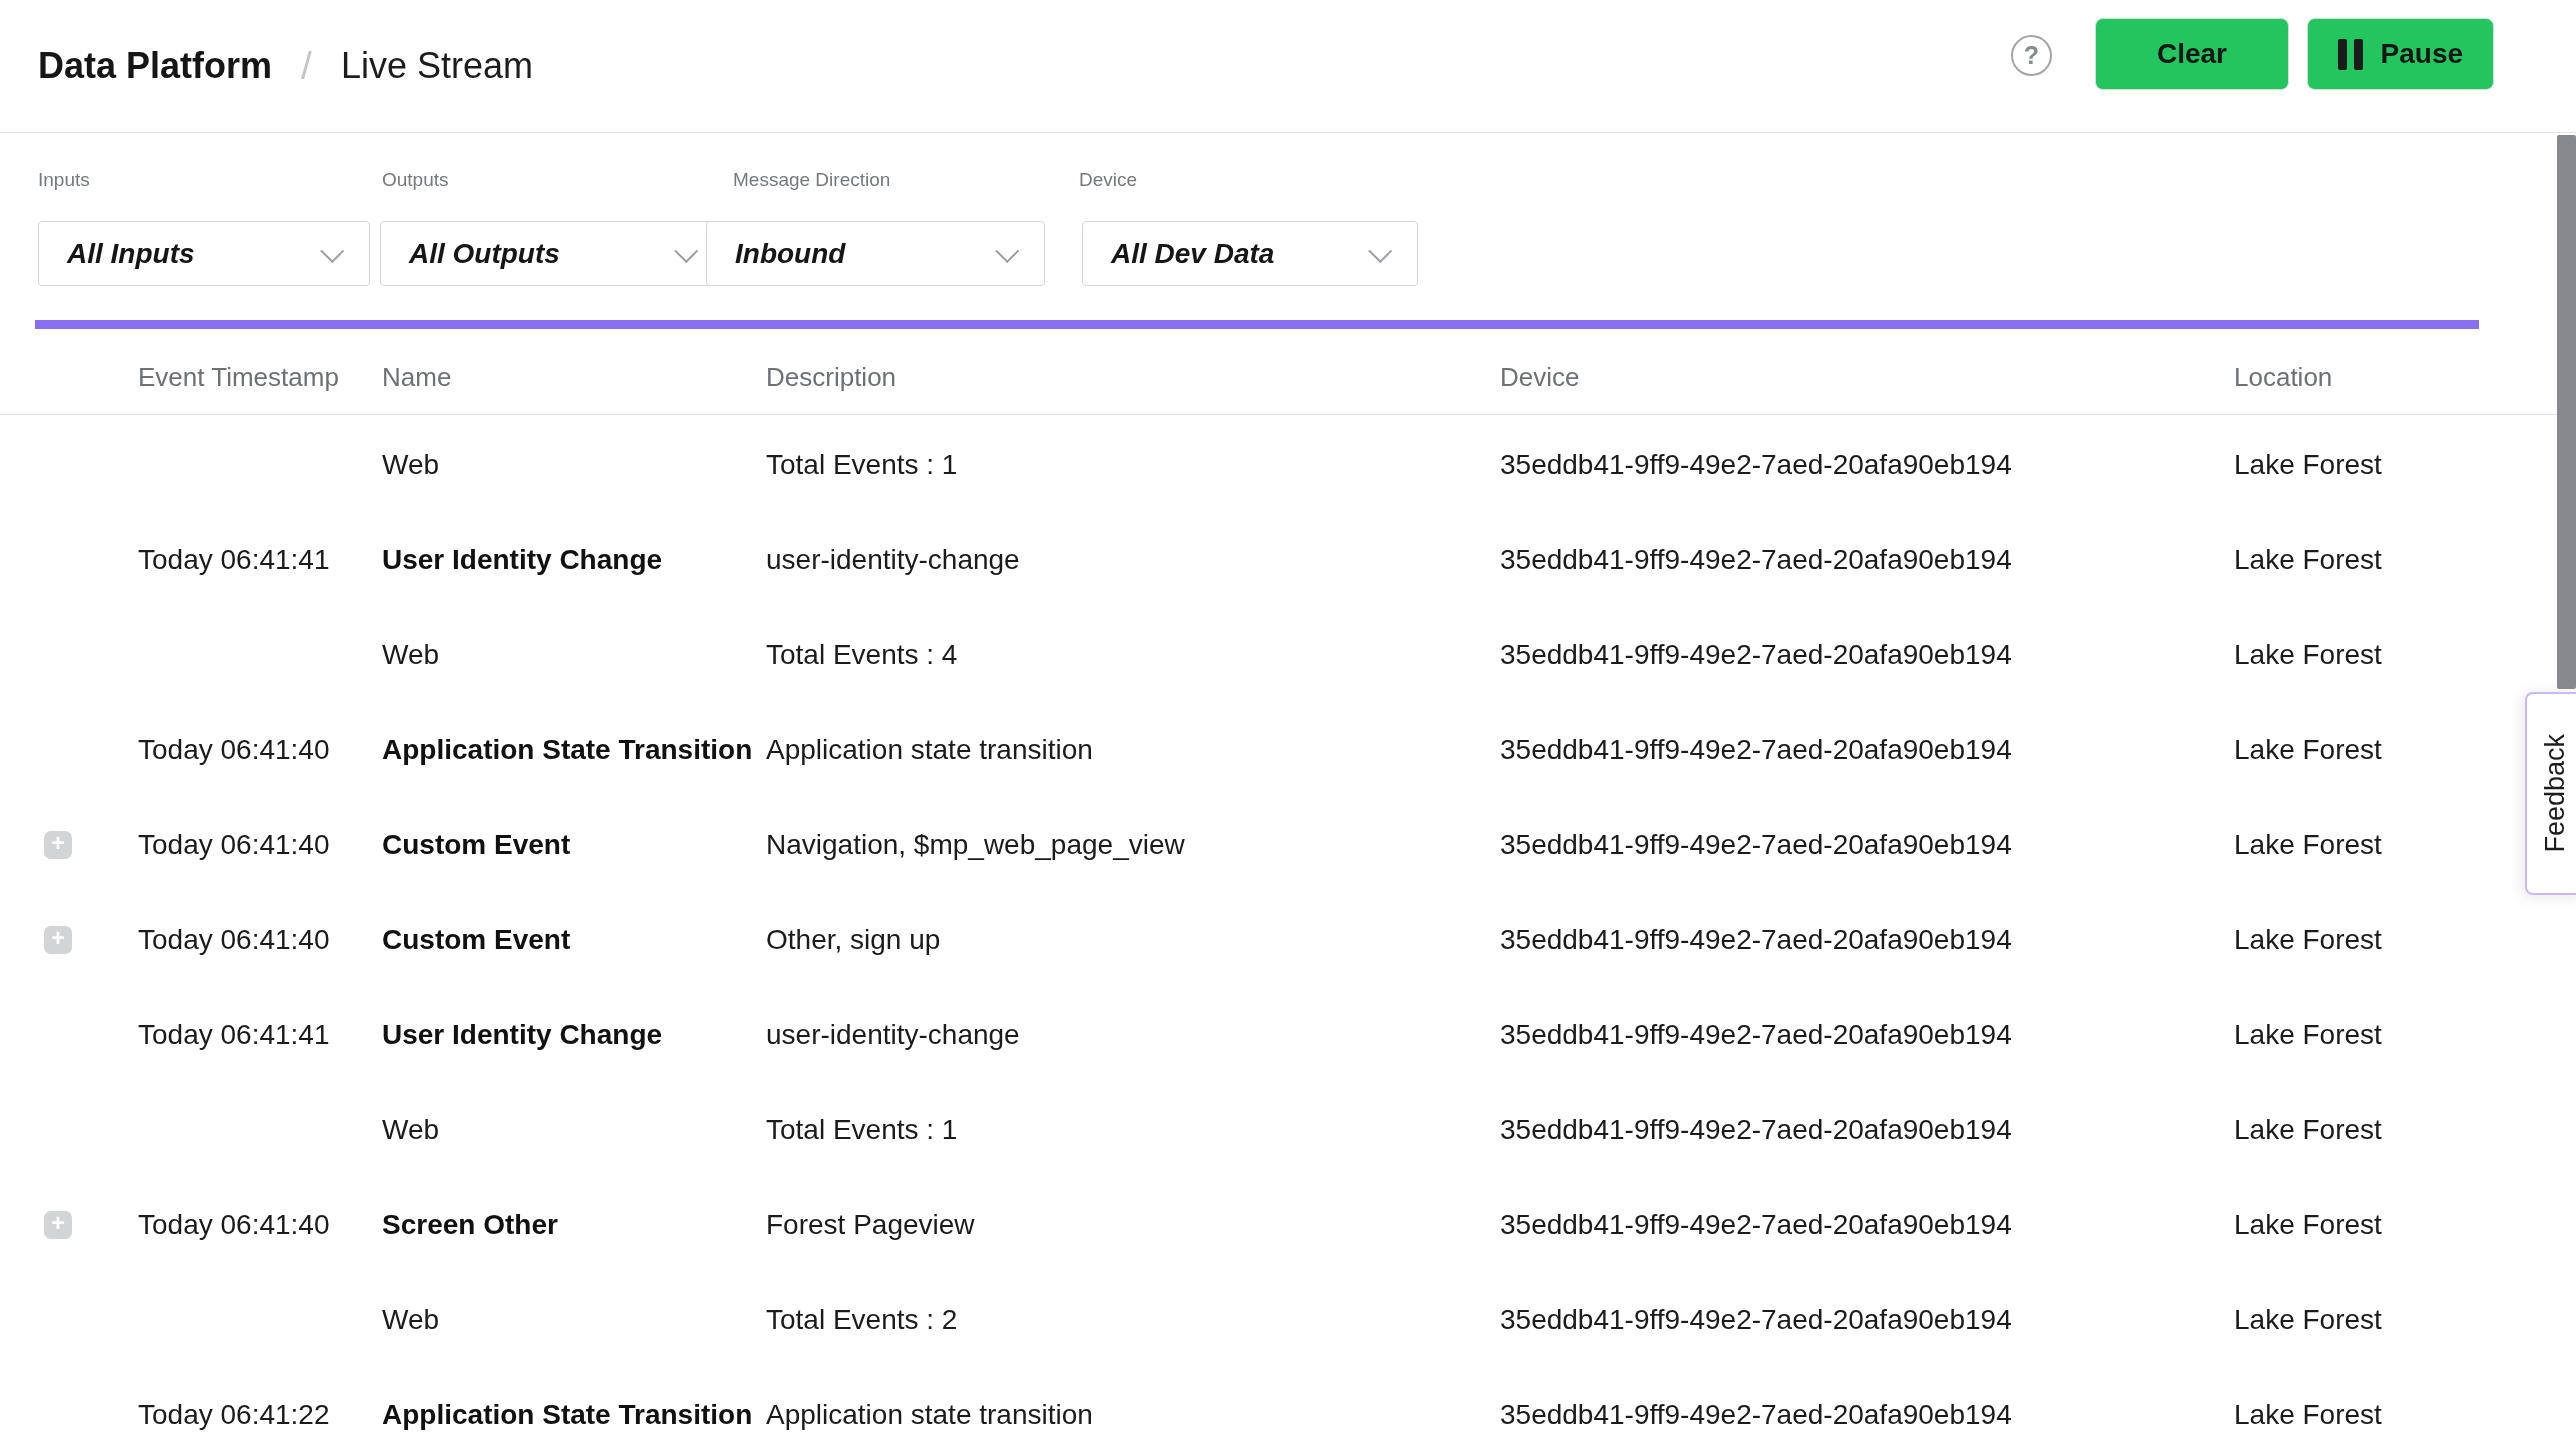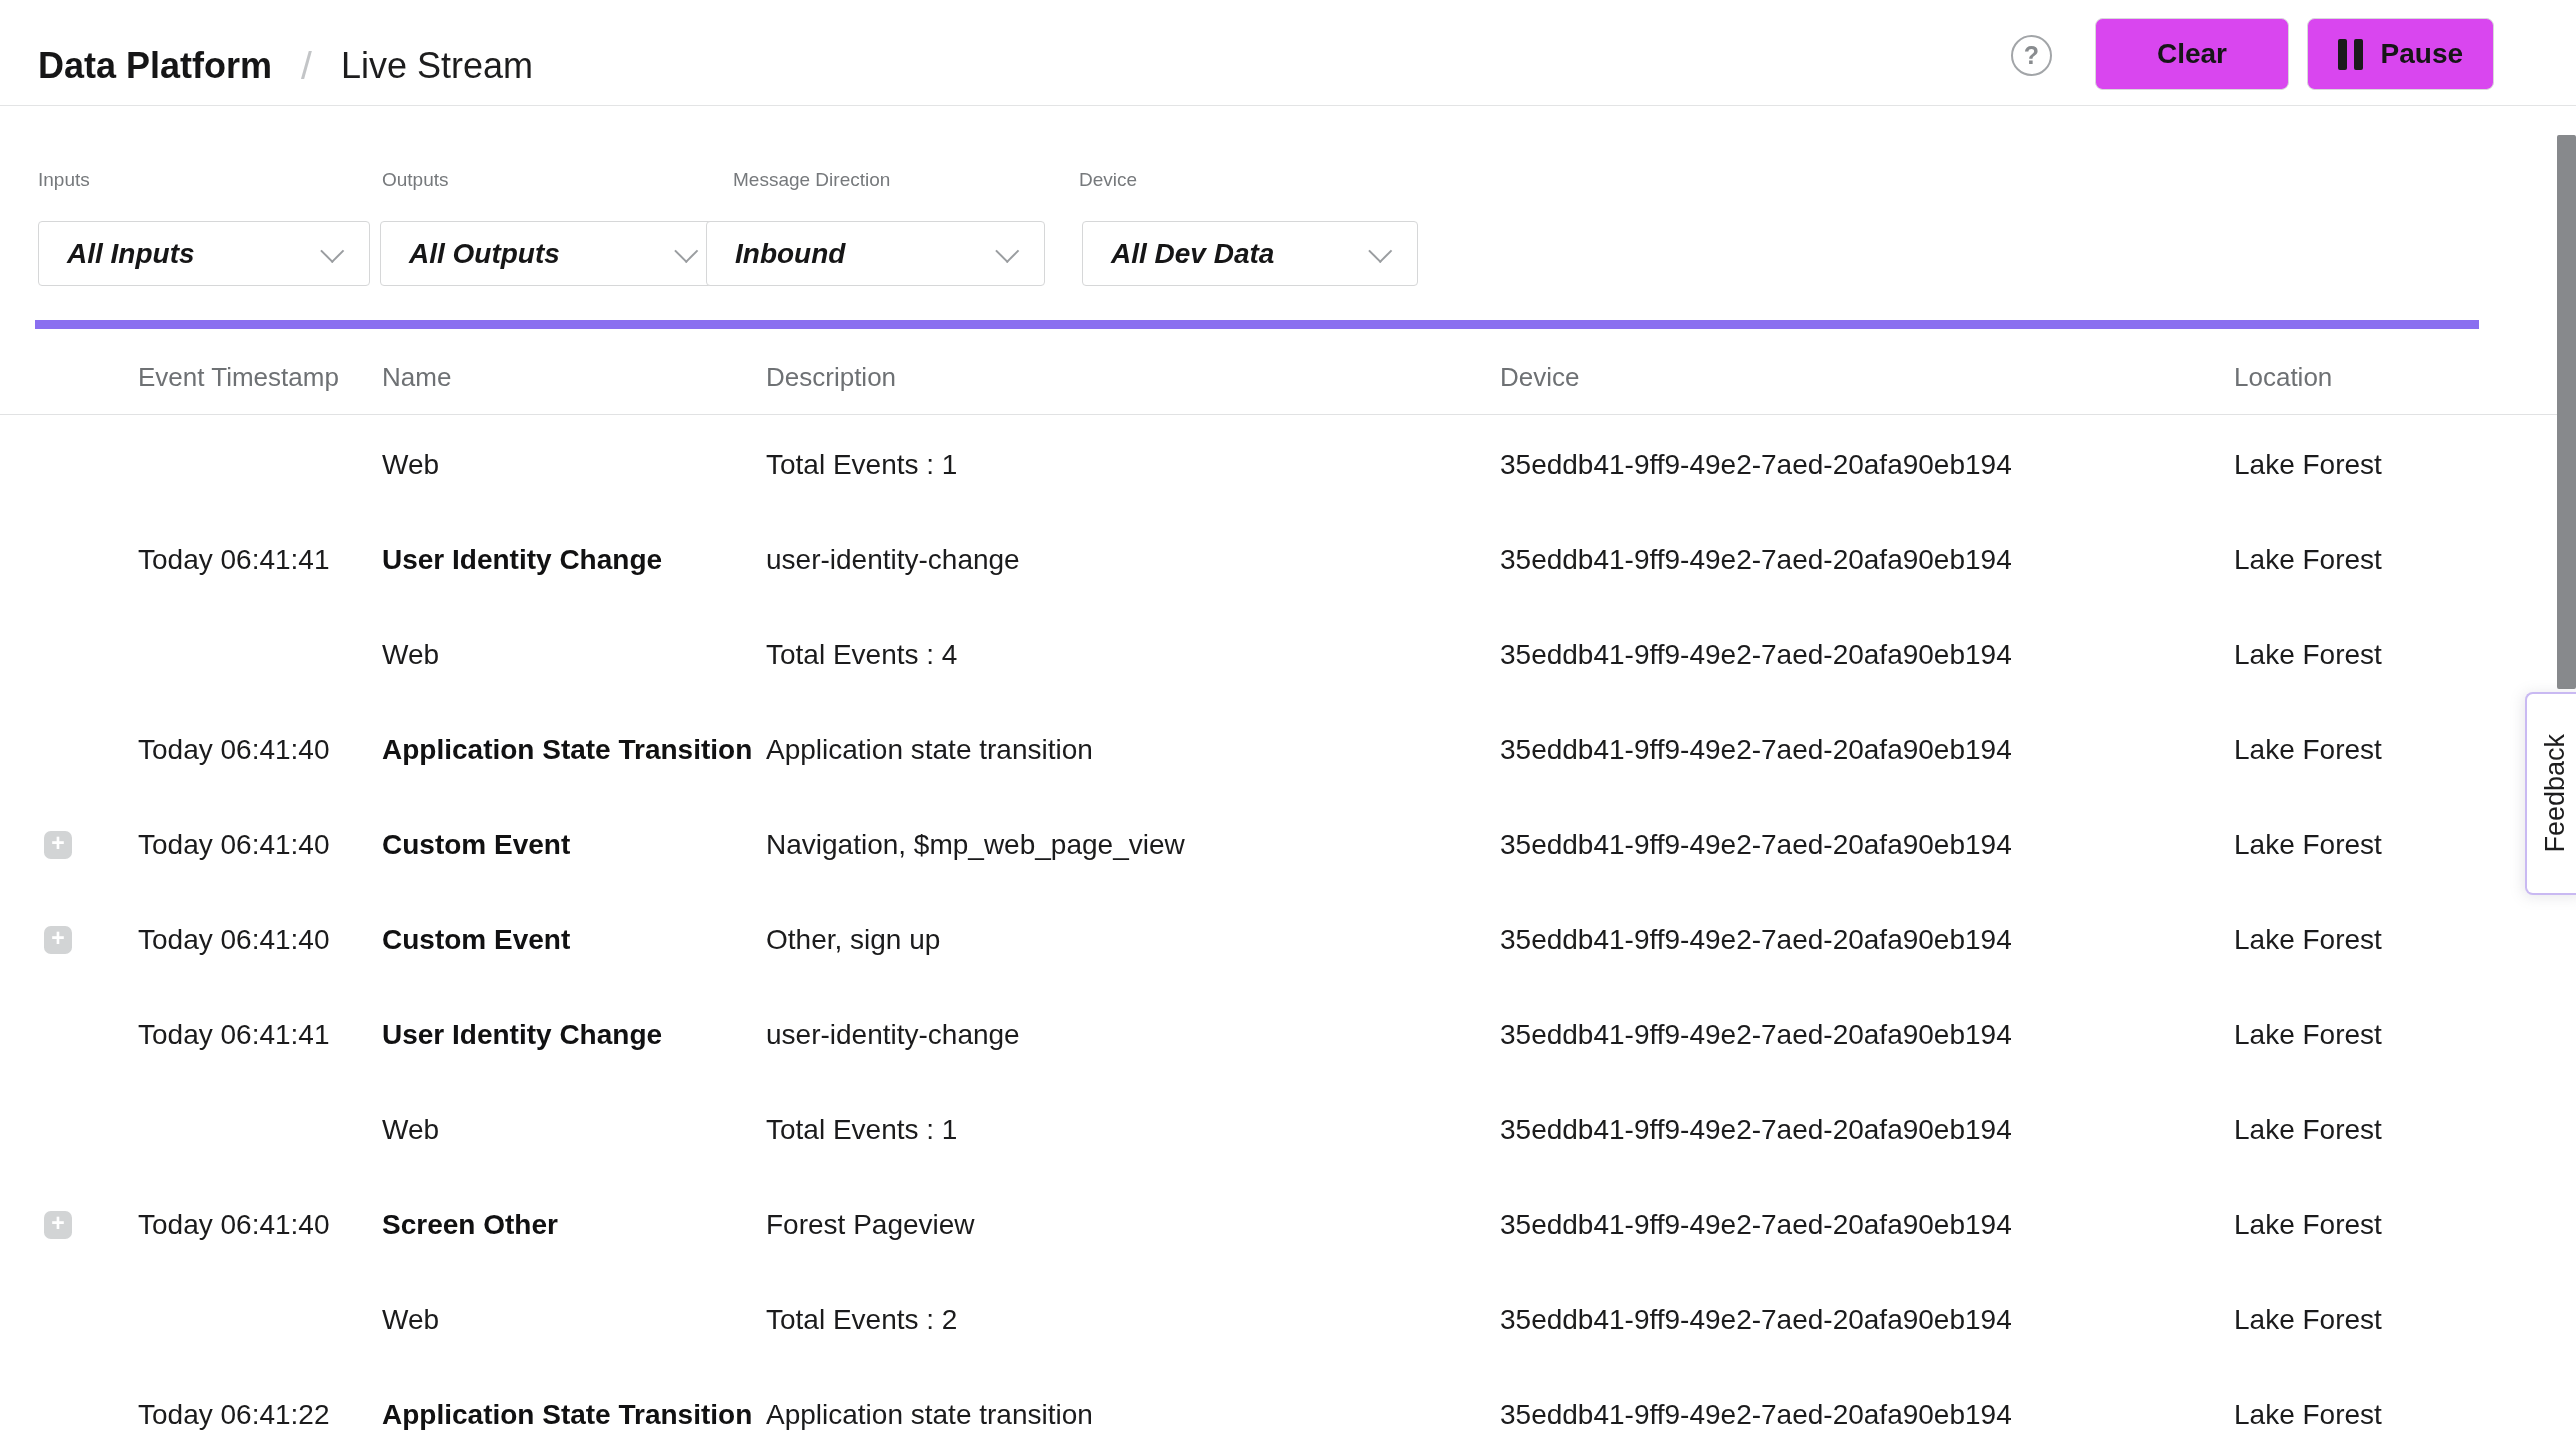--- a/index.html
+++ b/index.html
@@ -1,30 +1,30 @@
 <!DOCTYPE html>
 <html><head>
 <meta charset="utf-8">
 <style>
   * { margin:0; padding:0; box-sizing:border-box; }
   html,body { width:2576px; height:1442px; overflow:hidden; background:#fff;
     font-family:"Liberation Sans","DejaVu Sans",sans-serif; color:#1b1b1c; }
 
   
-  .topbar { position:absolute; left:0; top:0; width:2576px; height:106px;
+  .topbar { position:absolute; left:0; top:0; width:2576px; height:133px;
     border-bottom:1.9px solid #e3e4e5; background:#fff; }
   .breadcrumb { position:absolute; left:38px; top:0; height:131px; display:flex; align-items:center;
     font-size:36px; }
   .crumb-root { font-weight:700; color:#161617; }
   .crumb-sep { color:#c3c5c7; font-weight:300; margin:0 29px; font-size:39px; }
   .crumb-current { font-weight:400; color:#1d1d1e; }
   .help-icon { position:absolute; left:2011px; top:35px; width:41px; height:41px;
     border:2.9px solid #a2a5a8; border-radius:50%; color:#898c8f; font-size:25px; font-weight:700;
     display:flex; align-items:center; justify-content:center; }
-  .btn { position:absolute; top:18.4px; height:72px; background:#d946ef; border:1.9px solid #d8d9da;
+  .btn { position:absolute; top:18.4px; height:72px; background:#22c55e; border:1.9px solid #d8d9da;
     border-radius:7.8px; display:flex; align-items:center; justify-content:center;
     font-size:28px; font-weight:700; color:#161617; cursor:pointer; }
   .btn-clear { left:2095px; width:194px; }
   .btn-pause { left:2307px; width:187px; gap:17.5px; }
   .pause-icon { display:flex; gap:7.8px; }
   .pause-icon i { display:block; width:8.7px; height:31px; background:#1b1b1c; border-radius:1.9px; }
 
   
   .filters { position:absolute; left:0; top:133px; width:2576px; }
   .filter-label { position:absolute; top:36px; font-size:19px; color:#76797c; }

